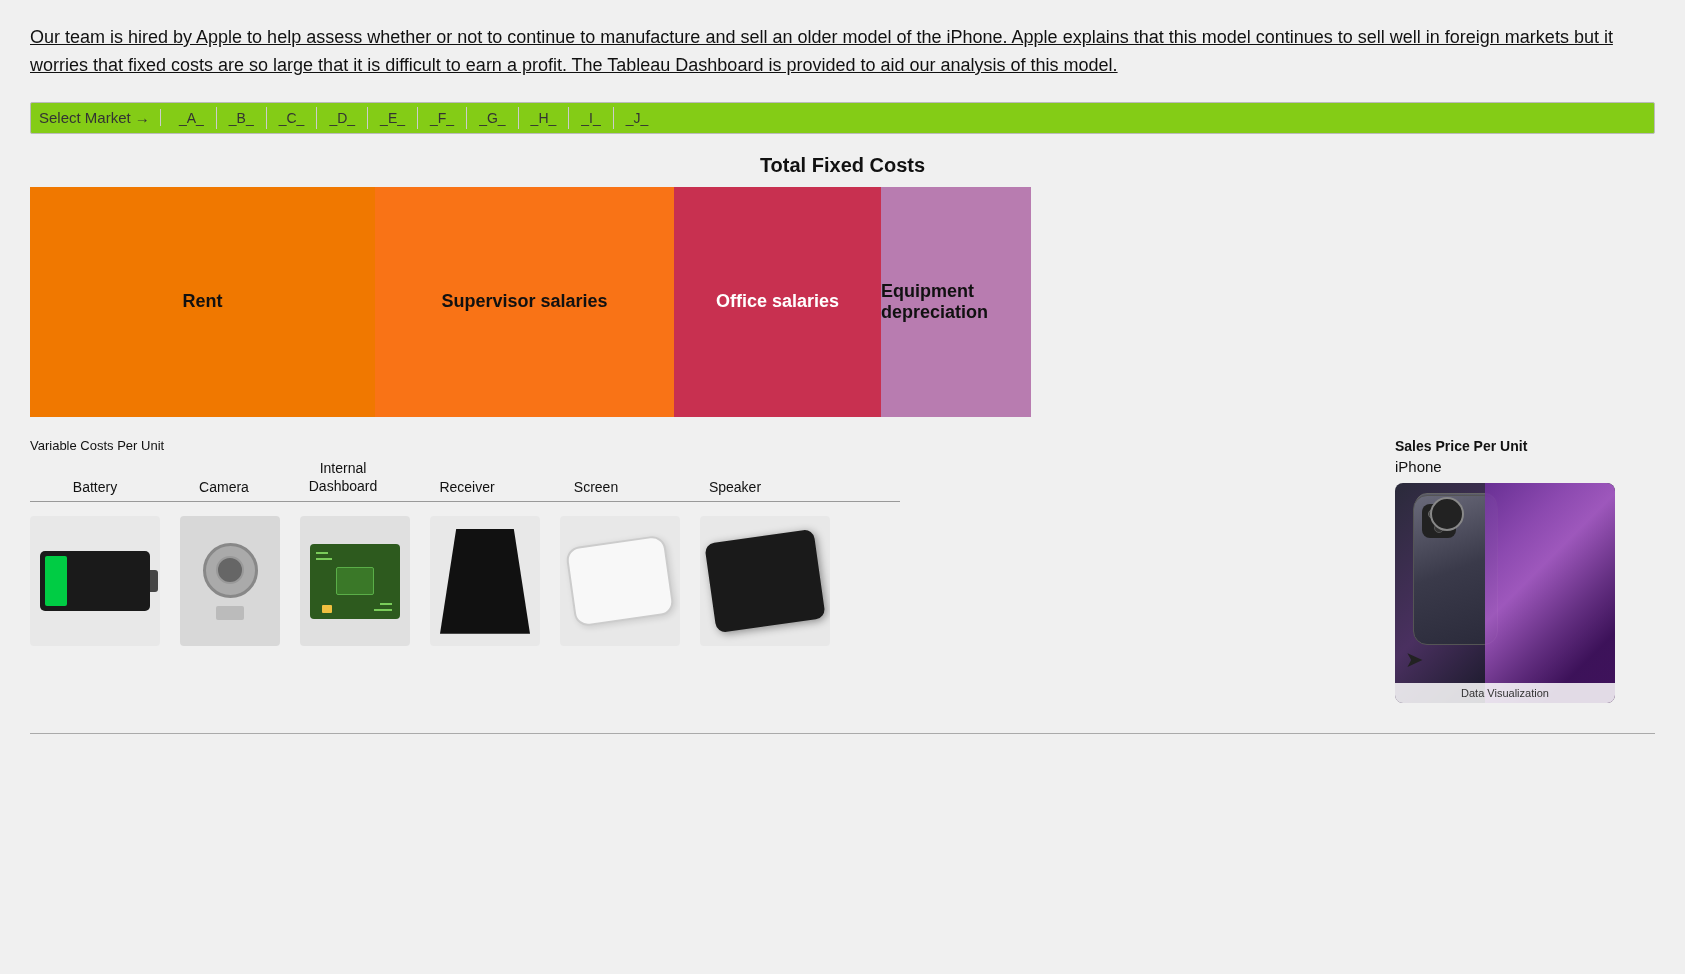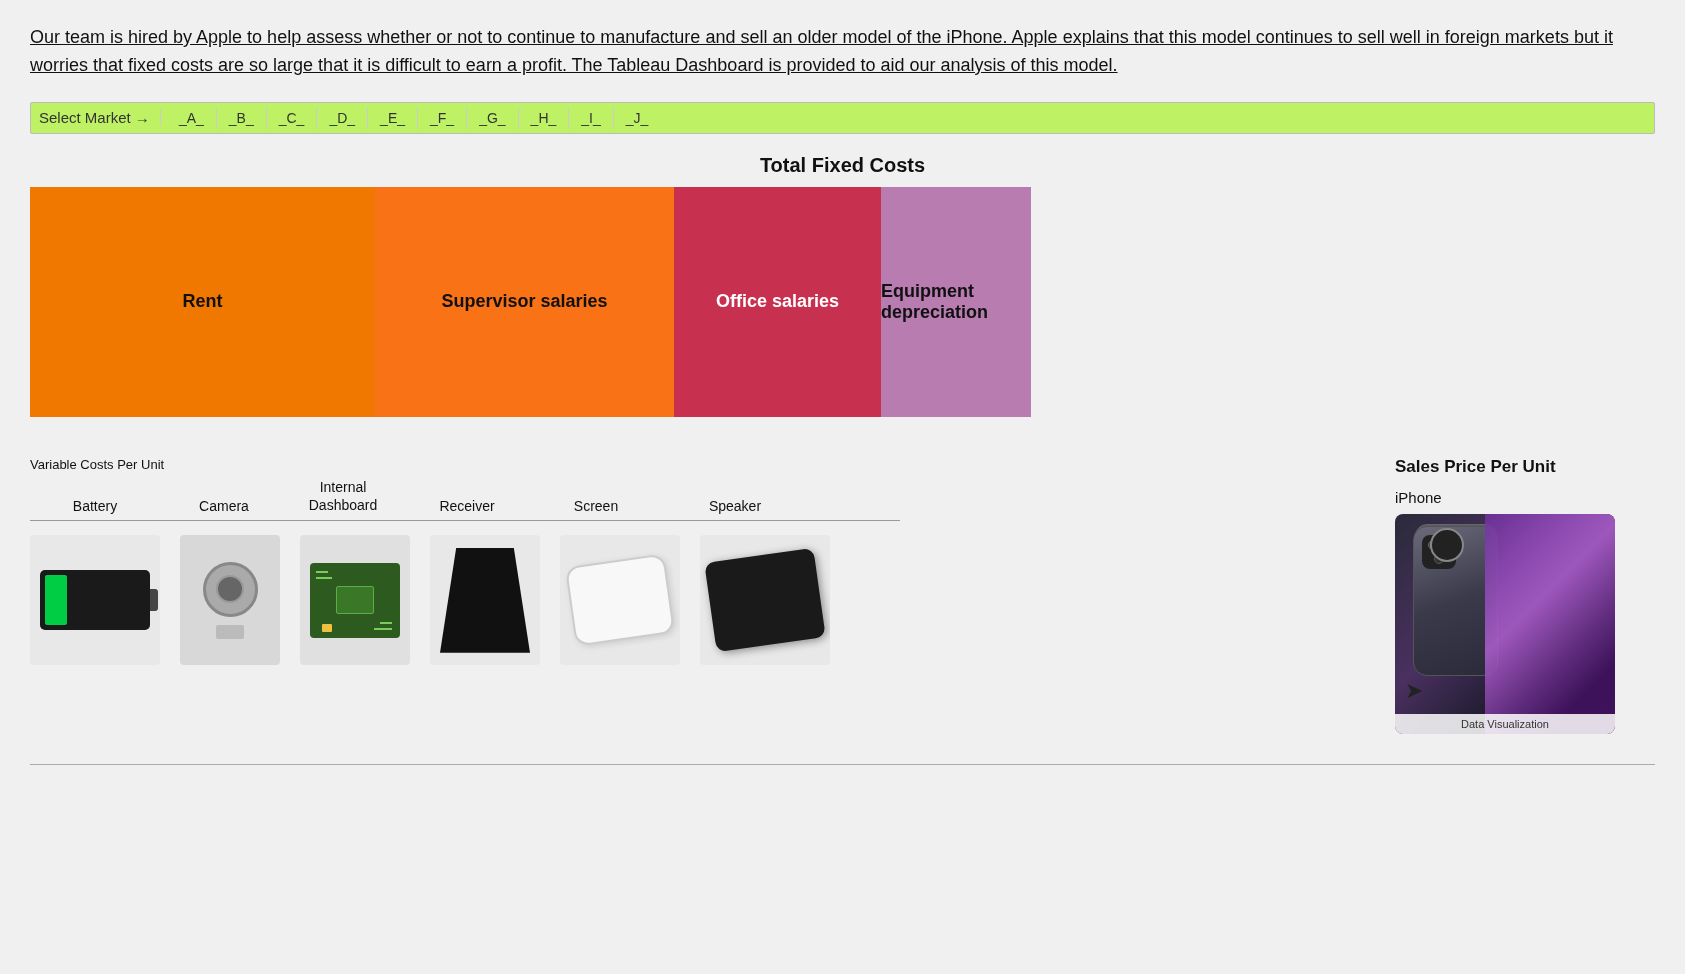--- a/index.html
+++ b/index.html
@@ -17,21 +17,21 @@
       margin-bottom: 22px;
       color: #111;
       text-decoration: underline;
     }
     
     .market-bar {
       display: flex;
       align-items: center;
       border: 1px solid #bbb;
       border-radius: 2px;
-      background: #bef264;
+      background: #84cc16;
       padding: 4px 8px;
       margin-bottom: 20px;
       gap: 0;
       width: 100%;
     }
     .market-label {
       font-size: 15px;
       color: #333;
       padding-right: 10px;
       border-right: 1px solid #ccc;
@@ -52,21 +52,21 @@
     .section-title {
       text-align: center;
       font-size: 20px;
       font-weight: bold;
       margin-bottom: 10px;
     }
     .treemap-container {
       display: flex;
       width: 1150px;
       height: 230px;
-      margin-bottom: 40px;
+      margin-bottom: 21px;
     }
     .treemap-cell {
       display: flex;
       align-items: center;
       justify-content: center;
       font-size: 18px;
       font-weight: 600;
       color: #111;
       text-align: center;
       cursor: pointer;
@@ -110,23 +110,23 @@
       justify-content: center;
       overflow: hidden;
       position: relative;
     }
 
     
     .sales-price {
       width: 260px;
     }
     .sales-price-title {
-      font-size: 17px;
+      font-size: 14px;
       font-weight: bold;
-      margin-bottom: 12px;
+      margin-bottom: 4px;
     }
     .iphone-label {
       font-size: 15px;
       margin-bottom: 8px;
     }
     .iphone-img-container {
       width: 220px;
       height: 220px;
       background: linear-gradient(135deg, #2a2a3a 0%, #4a3060 40%, #1a1a2a 70%, #3a2040 100%);
       border-radius: 8px;

